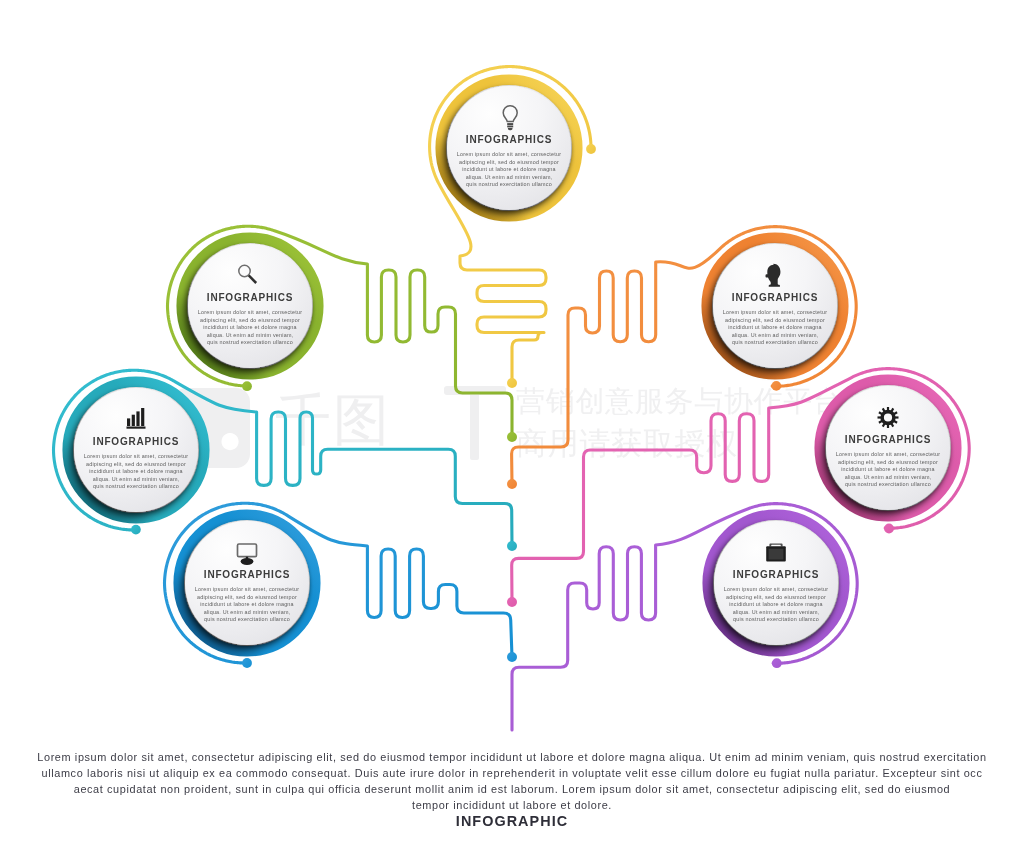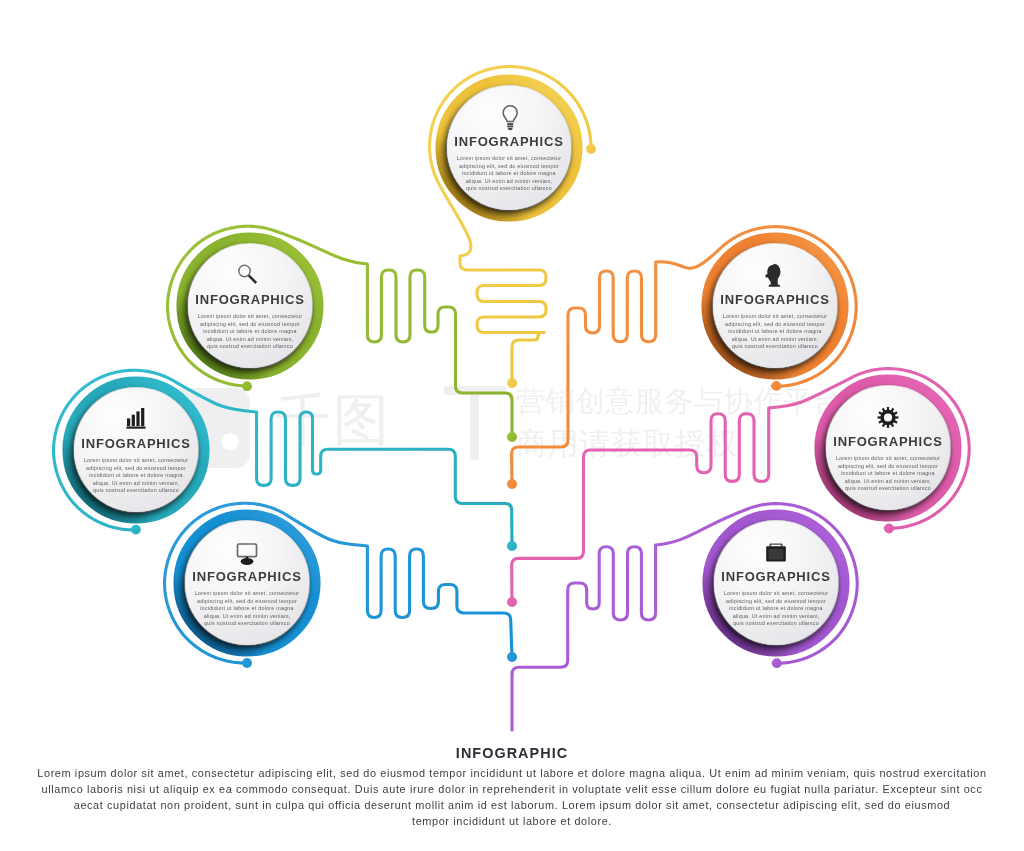--- a/index.html
+++ b/index.html
@@ -1,20 +1,20 @@
 <!DOCTYPE html>
 <html><head>
 <meta charset="utf-8">
 <style>
 html,body{margin:0;padding:0;}
 body{width:1024px;height:851px;background:#ffffff;font-family:"Liberation Sans",sans-serif;overflow:hidden;}
 #stage{position:relative;width:1024px;height:851px;background:#ffffff;}
 svg.layer{position:absolute;left:0;top:0;width:1024px;height:851px;}
 .ntext{position:absolute;width:130px;text-align:center;}
-.ntitle{font-size:13px;font-weight:700;letter-spacing:.8px;color:#3c3c3c;}
+.ntitle{font-size:10px;font-weight:700;letter-spacing:.8px;color:#3c3c3c;}
 .nbody{font-size:5.4px;letter-spacing:.22px;line-height:7.5px;color:#5e5e5e;margin-top:6px;}
 #wm{position:absolute;left:0;top:0;width:1024px;height:851px;}
 #wm svg{position:absolute;left:0;top:0;}
 #wmlogo{position:absolute;left:275px;top:378px;font-size:56px;line-height:84px;color:#efeff0;font-family:"DejaVu Sans",sans-serif;letter-spacing:2px;}
 #wm1{position:absolute;left:516px;top:387px;font-size:29px;line-height:29px;color:#f0f0f1;font-family:Liberation Sans, sans-serif;letter-spacing:0.7px;}
 #wm2{position:absolute;left:516px;top:429px;font-size:31px;line-height:29px;color:#f0f0f1;font-family:"DejaVu Sans",sans-serif;letter-spacing:0.7px;}
 #footer{position:absolute;left:0;top:745px;width:1024px;text-align:center;}
 #ftitle{font-size:14.4px;font-weight:700;letter-spacing:1.05px;color:#2e2e38;}
 #fbody{font-size:10.9px;letter-spacing:.61px;line-height:16.1px;color:#3c3c46;margin-top:4px;}
 </style>
@@ -288,21 +288,21 @@
       <div class="ntitle">INFOGRAPHICS</div>
       <div class="nbody">
         <div>Lorem ipsum dolor sit amet, consectetur</div>
         <div>adipiscing elit, sed do eiusmod tempor</div>
         <div>incididunt ut labore et dolore magna</div>
         <div>aliqua. Ut enim ad minim veniam,</div>
         <div>quis nostrud exercitation ullamco</div>
       </div>
     </div>
   <div id="footer">
-    <div id="ftitle">INFOGRAPHIC</div>
     <div id="fbody">
         <div>Lorem ipsum dolor sit amet, consectetur adipiscing elit, sed do eiusmod tempor incididunt ut labore et dolore magna aliqua. Ut enim ad minim veniam, quis nostrud exercitation</div>
         <div>ullamco laboris nisi ut aliquip ex ea commodo consequat. Duis aute irure dolor in reprehenderit in voluptate velit esse cillum dolore eu fugiat nulla pariatur. Excepteur sint occ</div>
         <div>aecat cupidatat non proident, sunt in culpa qui officia deserunt mollit anim id est laborum.  Lorem ipsum dolor sit amet, consectetur adipiscing elit, sed do eiusmod</div>
         <div>tempor incididunt ut labore et dolore.</div>
       </div>
+    <div id="ftitle">INFOGRAPHIC</div>
   </div>
 </div>
 
 </body></html>

